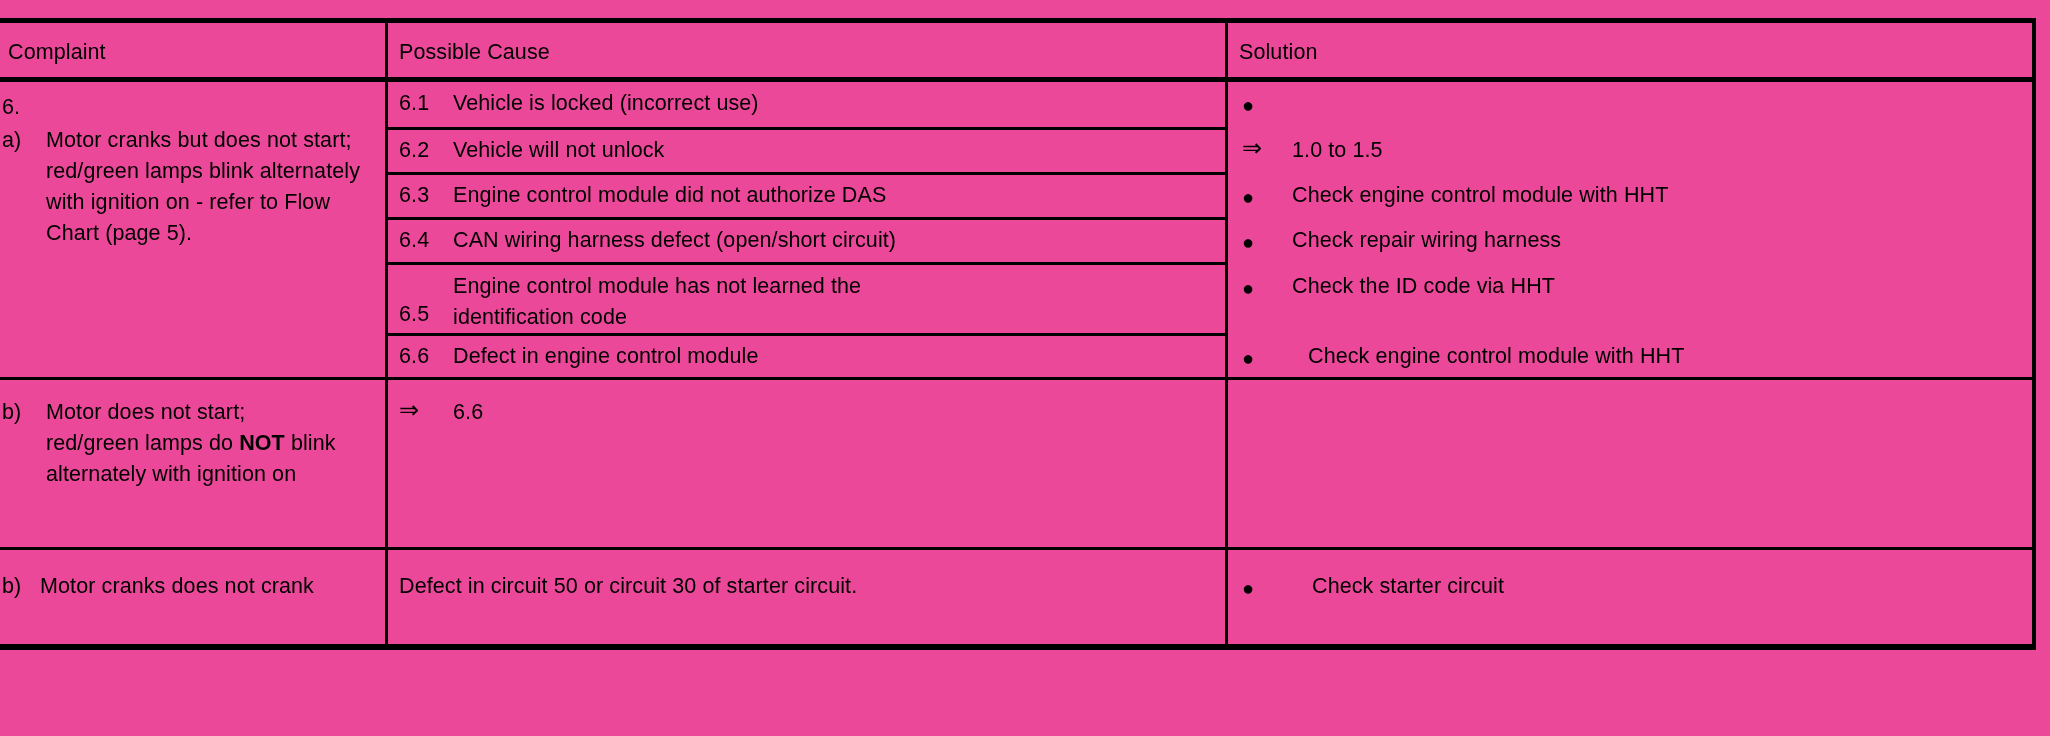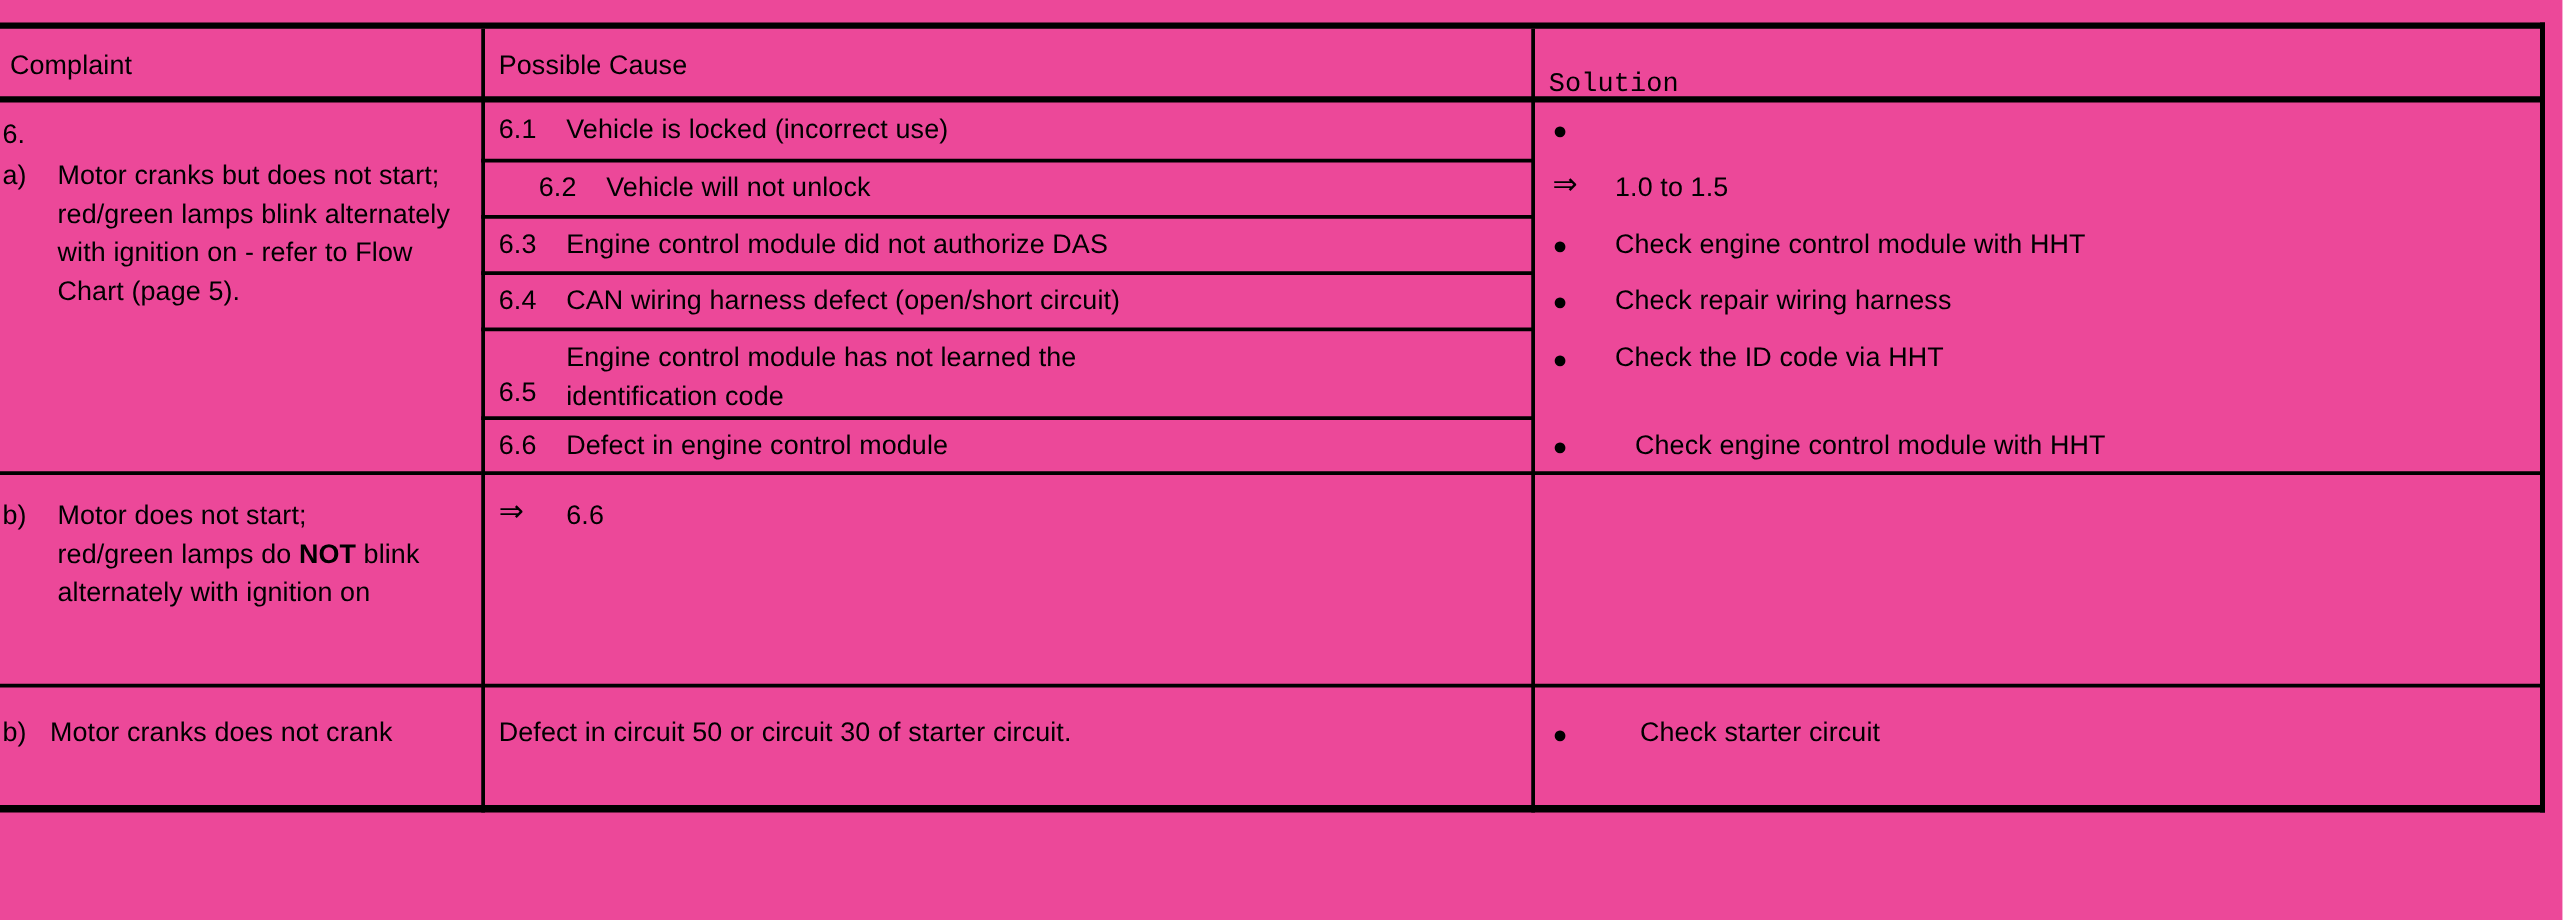--- a/index.html
+++ b/index.html
@@ -39,21 +39,21 @@
 
     <div class="hrule" style="left:0;top:54px;width:2032px;height:5px;"></div>
 
     <div class="cell" style="left:0;top:0;width:385px;height:54px;">
       <div class="txt body-txt" style="left:8px;top:14px;">Complaint</div>
     </div>
     <div class="cell" style="left:385px;top:0;width:840px;height:54px;">
       <div class="txt body-txt" style="left:14px;top:14px;">Possible Cause</div>
     </div>
     <div class="cell" style="left:1225px;top:0;width:807px;height:54px;">
-      <div class="txt body-txt" style="left:14px;top:30px;font-family:Liberation Mono, monospace;">Solution</div>
+      <div class="txt body-txt" style="left:14px;top:14px;">Solution</div>
     </div>
 
     <div class="cell" style="left:0;top:59px;width:385px;height:295px;">
       <div class="txt num" style="left:2px;top:10px;">6.</div>
       <div class="txt num" style="left:2px;top:43px;">a)</div>
       <div class="txt body-txt" style="left:46px;top:43px;width:335px;">Motor cranks but does not start;
 red/green lamps blink alternately
 with ignition on - refer to Flow
 Chart (page 5).</div>
     </div>
@@ -73,21 +73,21 @@
       <div class="txt num" style="left:2px;top:21px;">b)</div>
       <div class="txt body-txt" style="left:40px;top:21px;width:345px;">Motor cranks does not crank</div>
     </div>
 
     <div class="cell" style="left:385px;top:59px;width:840px;height:45px;">
       <div class="txt num" style="left:14px;top:6px;">6.1</div>
       <div class="txt body-txt" style="left:68px;top:6px;width:760px;">Vehicle is locked (incorrect use)</div>
     </div>
     <div class="hrule" style="left:385px;top:104px;width:843px;"></div>
 
-    <div class="cell" style="left:385px;top:107px;width:840px;height:42px;margin-left:32px;">
+    <div class="cell" style="left:385px;top:107px;width:840px;height:42px;">
       <div class="txt num" style="left:14px;top:5px;">6.2</div>
       <div class="txt body-txt" style="left:68px;top:5px;width:760px;">Vehicle will not unlock</div>
     </div>
     <div class="hrule" style="left:385px;top:149px;width:843px;"></div>
 
     <div class="cell" style="left:385px;top:152px;width:840px;height:42px;">
       <div class="txt num" style="left:14px;top:5px;">6.3</div>
       <div class="txt body-txt" style="left:68px;top:5px;width:760px;">Engine control module did not authorize DAS</div>
     </div>
     <div class="hrule" style="left:385px;top:194px;width:843px;"></div>

